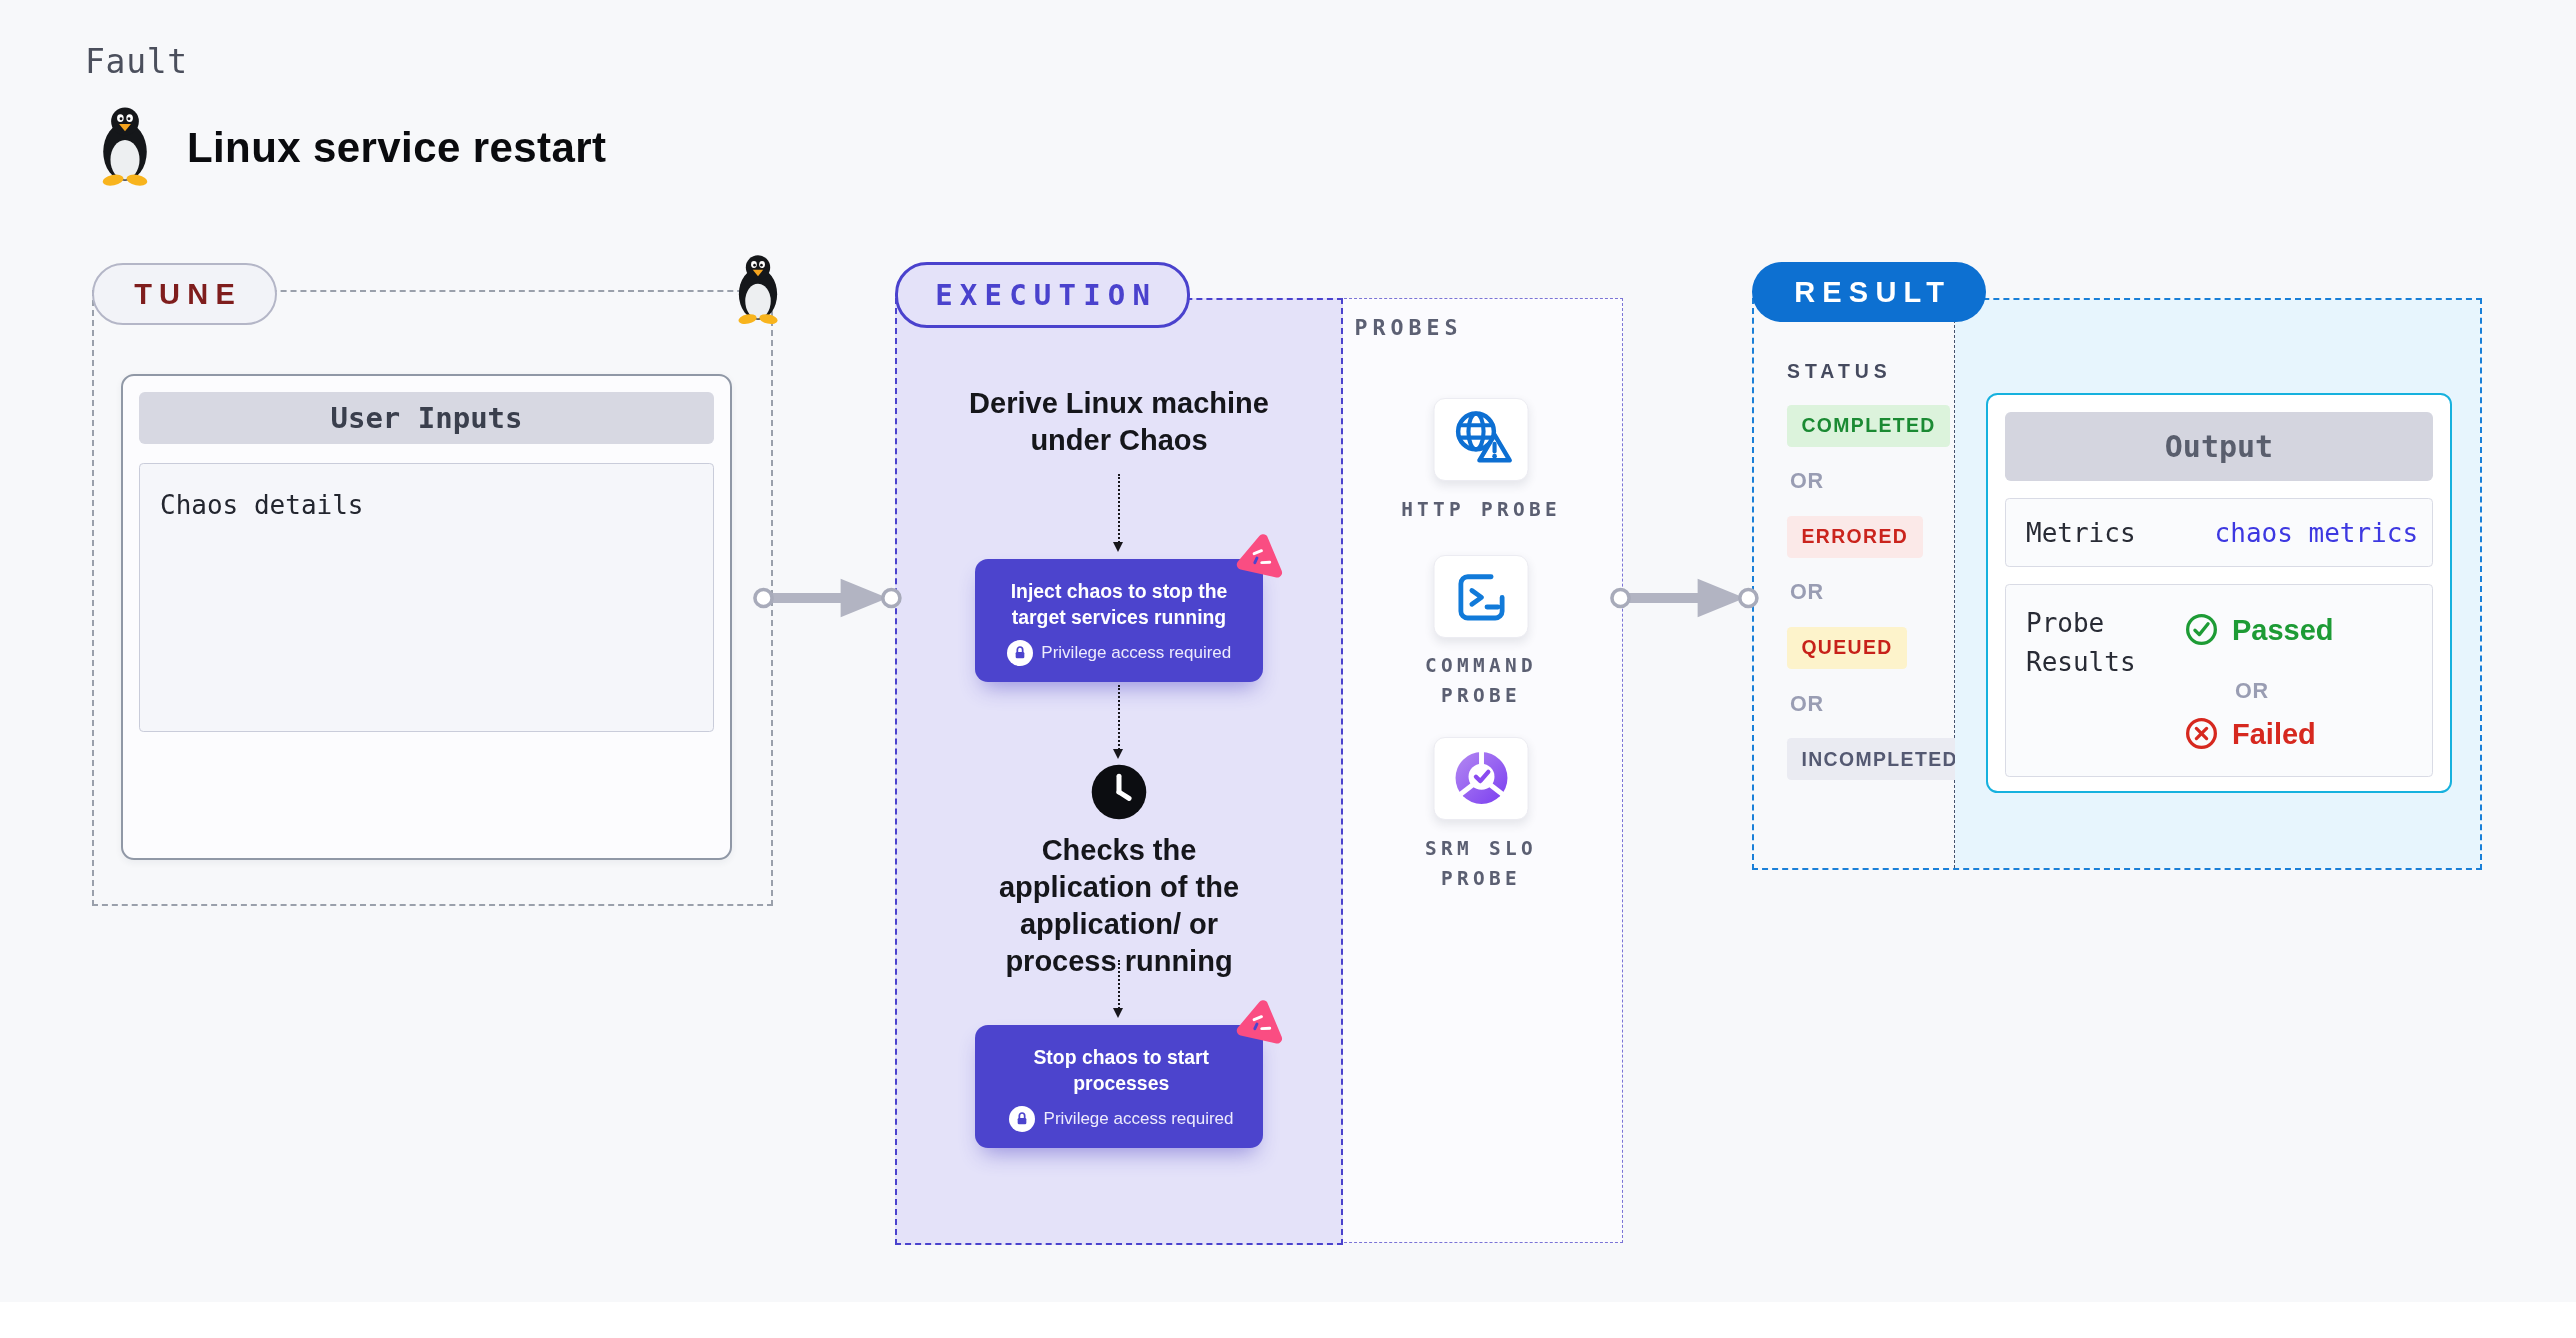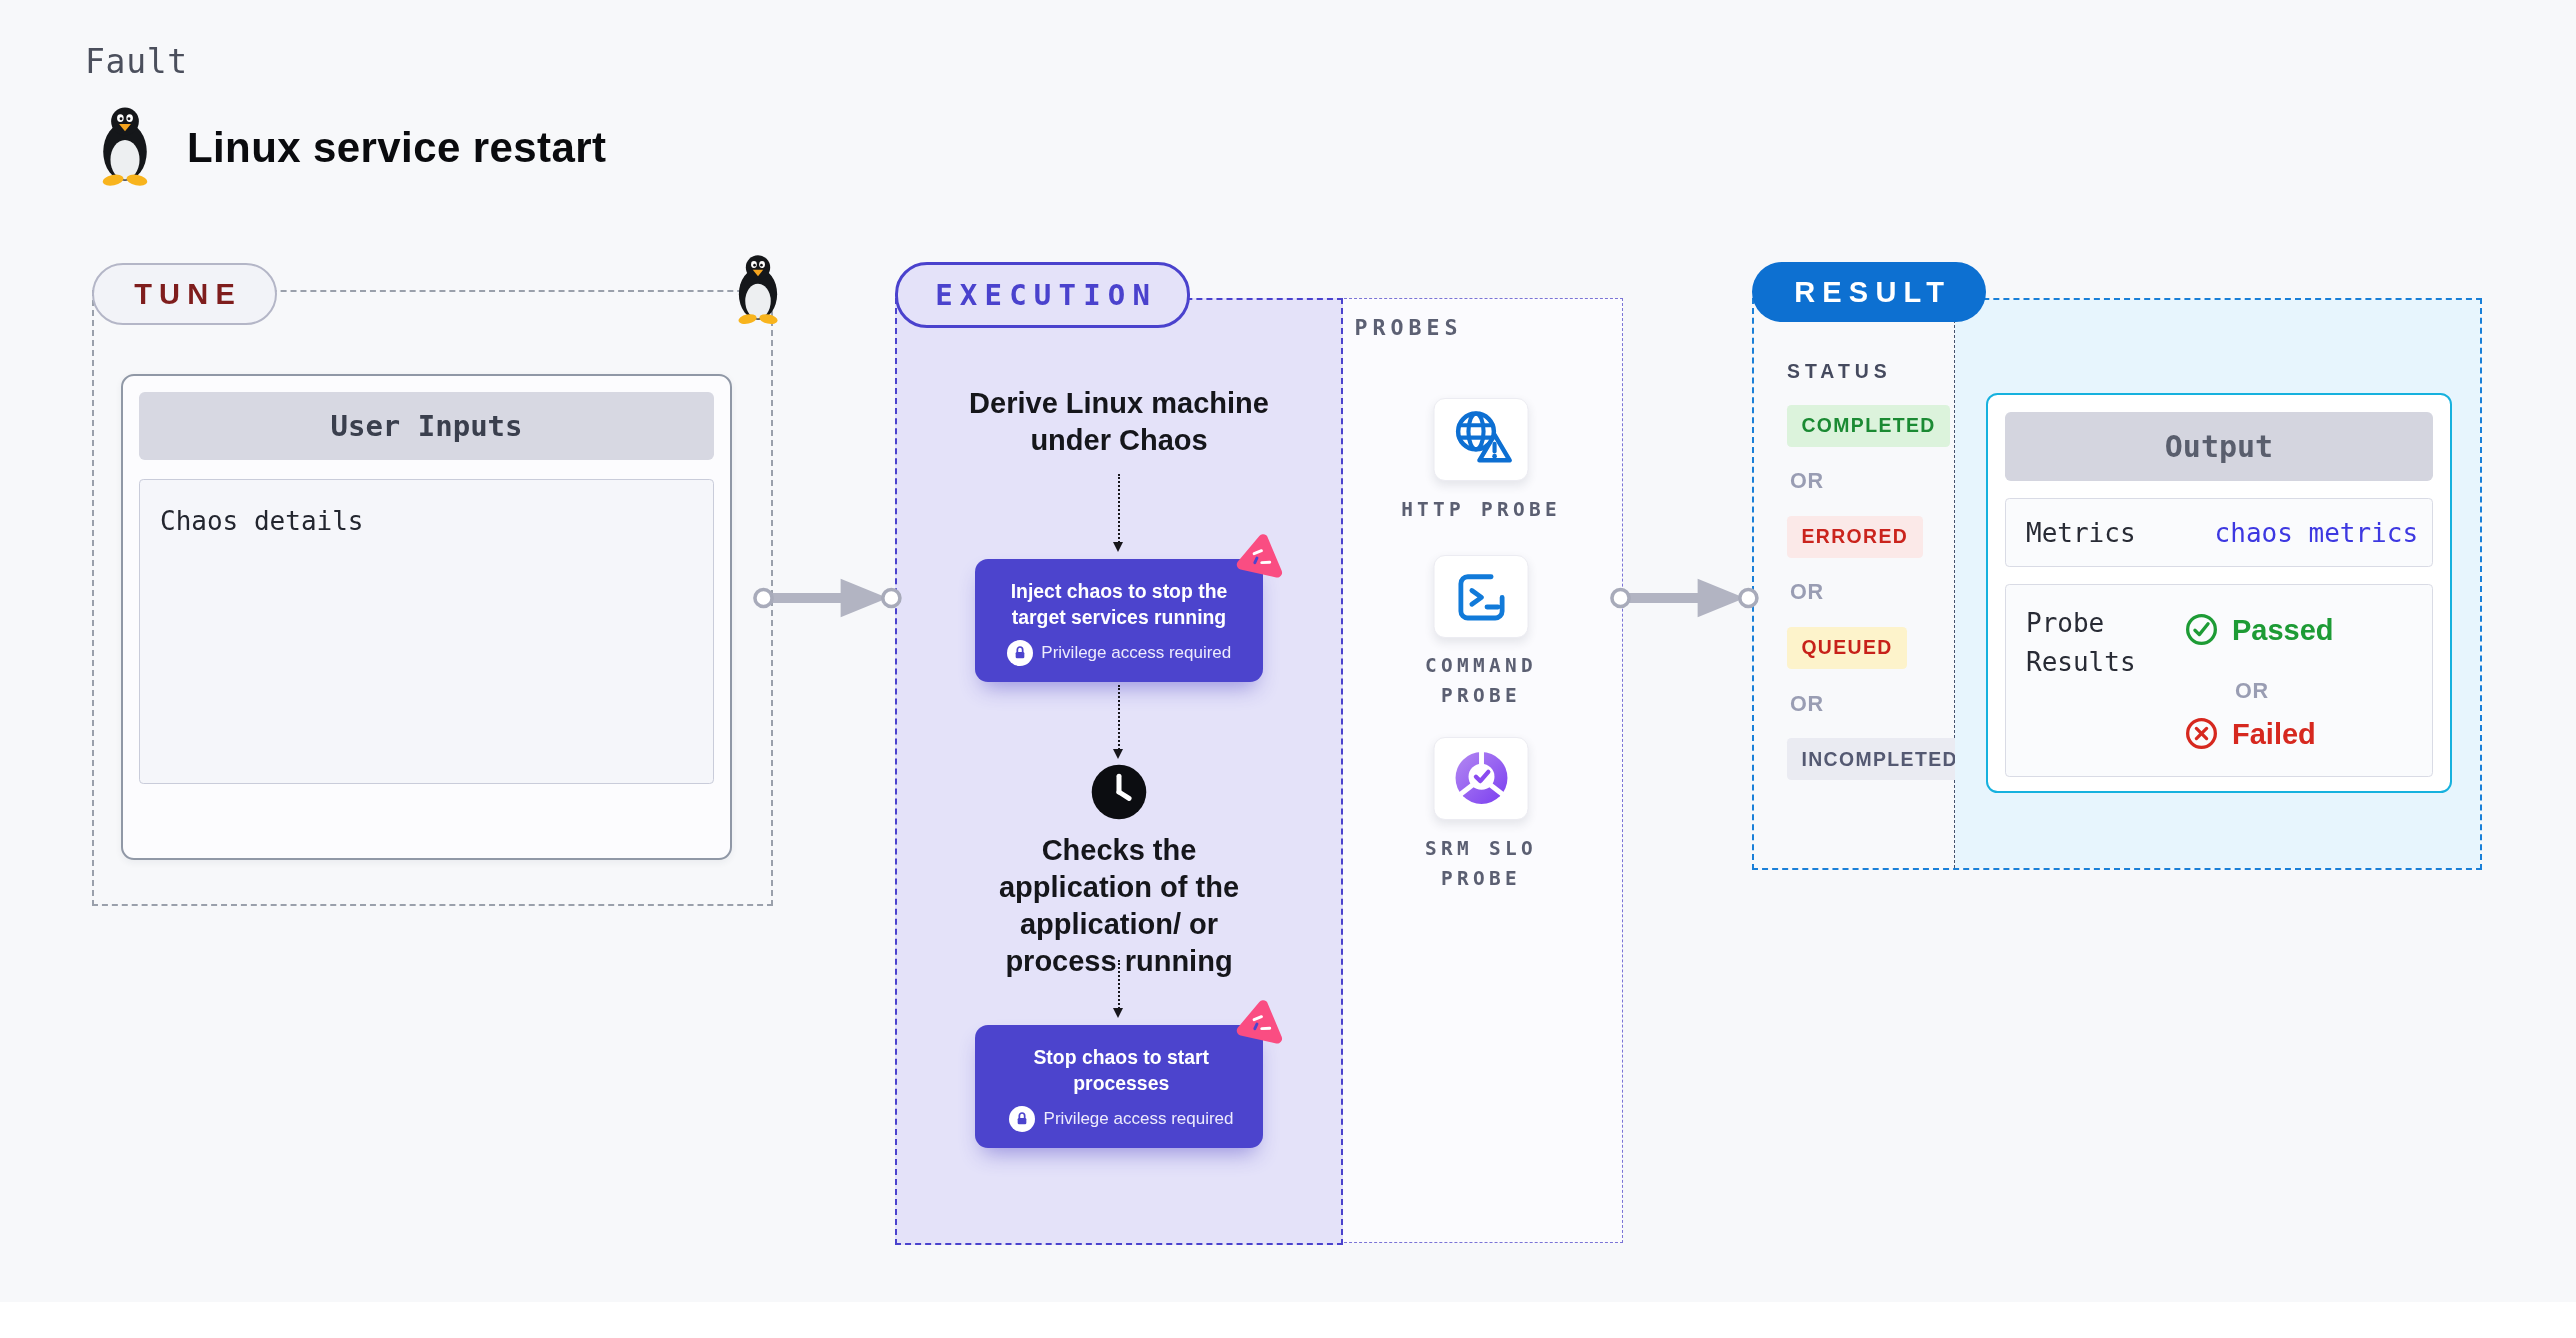--- a/index.html
+++ b/index.html
@@ -41,27 +41,27 @@
     border:2.2px dashed #1a80d8;display:flex;z-index:2;}
   .status-col{width:201px;background:#f8f9fb;border-right:1.4px dashed #44506b;
     box-sizing:border-box;display:flex;flex-direction:column;align-items:flex-start;
     padding:60px 0 0 33px;gap:21.6px;}
   .cyan-area{flex:1;background:#e7f5fd;position:relative;}
 
   
   .ui-card{left:121px;top:374px;width:611px;height:486px;background:#fcfcfe;
     border:2.2px solid #9098a6;border-radius:13px;padding:16px;box-sizing:border-box;z-index:3;
     box-shadow:0 2.9px 7.2px rgba(40,45,60,.06);}
-  .ui-header{height:68px;background:#d7d8e2;border-radius:5.8px;
+  .ui-header{height:52px;background:#d7d8e2;border-radius:5.8px;
     display:flex;align-items:center;justify-content:center;
     font-size:29px;font-weight:bold;color:#3a3f4d;}
   .ui-row{margin-top:18.7px;background:#f5f6fa;border:1.4px solid #c9ccda;border-radius:4.3px;
     position:relative;box-sizing:border-box;}
   .ui-row-1{height:81px;}
-  .ui-row-2{height:305px;}
+  .ui-row-2{height:269px;}
   .ui-label{position:absolute;left:20px;font-size:26px;color:#23262f;}
   .ui-links{position:absolute;left:270px;top:14.4px;display:flex;flex-direction:column;gap:21px;}
   .ui-link{font-size:26px;color:#3d38e1;text-decoration:none;}
   .ui-row-1 .ui-link-single{position:absolute;left:270px;top:50%;transform:translateY(-50%);}
 
   
   .harrow{width:151px;height:50px;z-index:5;}
 
   
   .exec-h{position:absolute;left:50%;transform:translateX(-50%);

